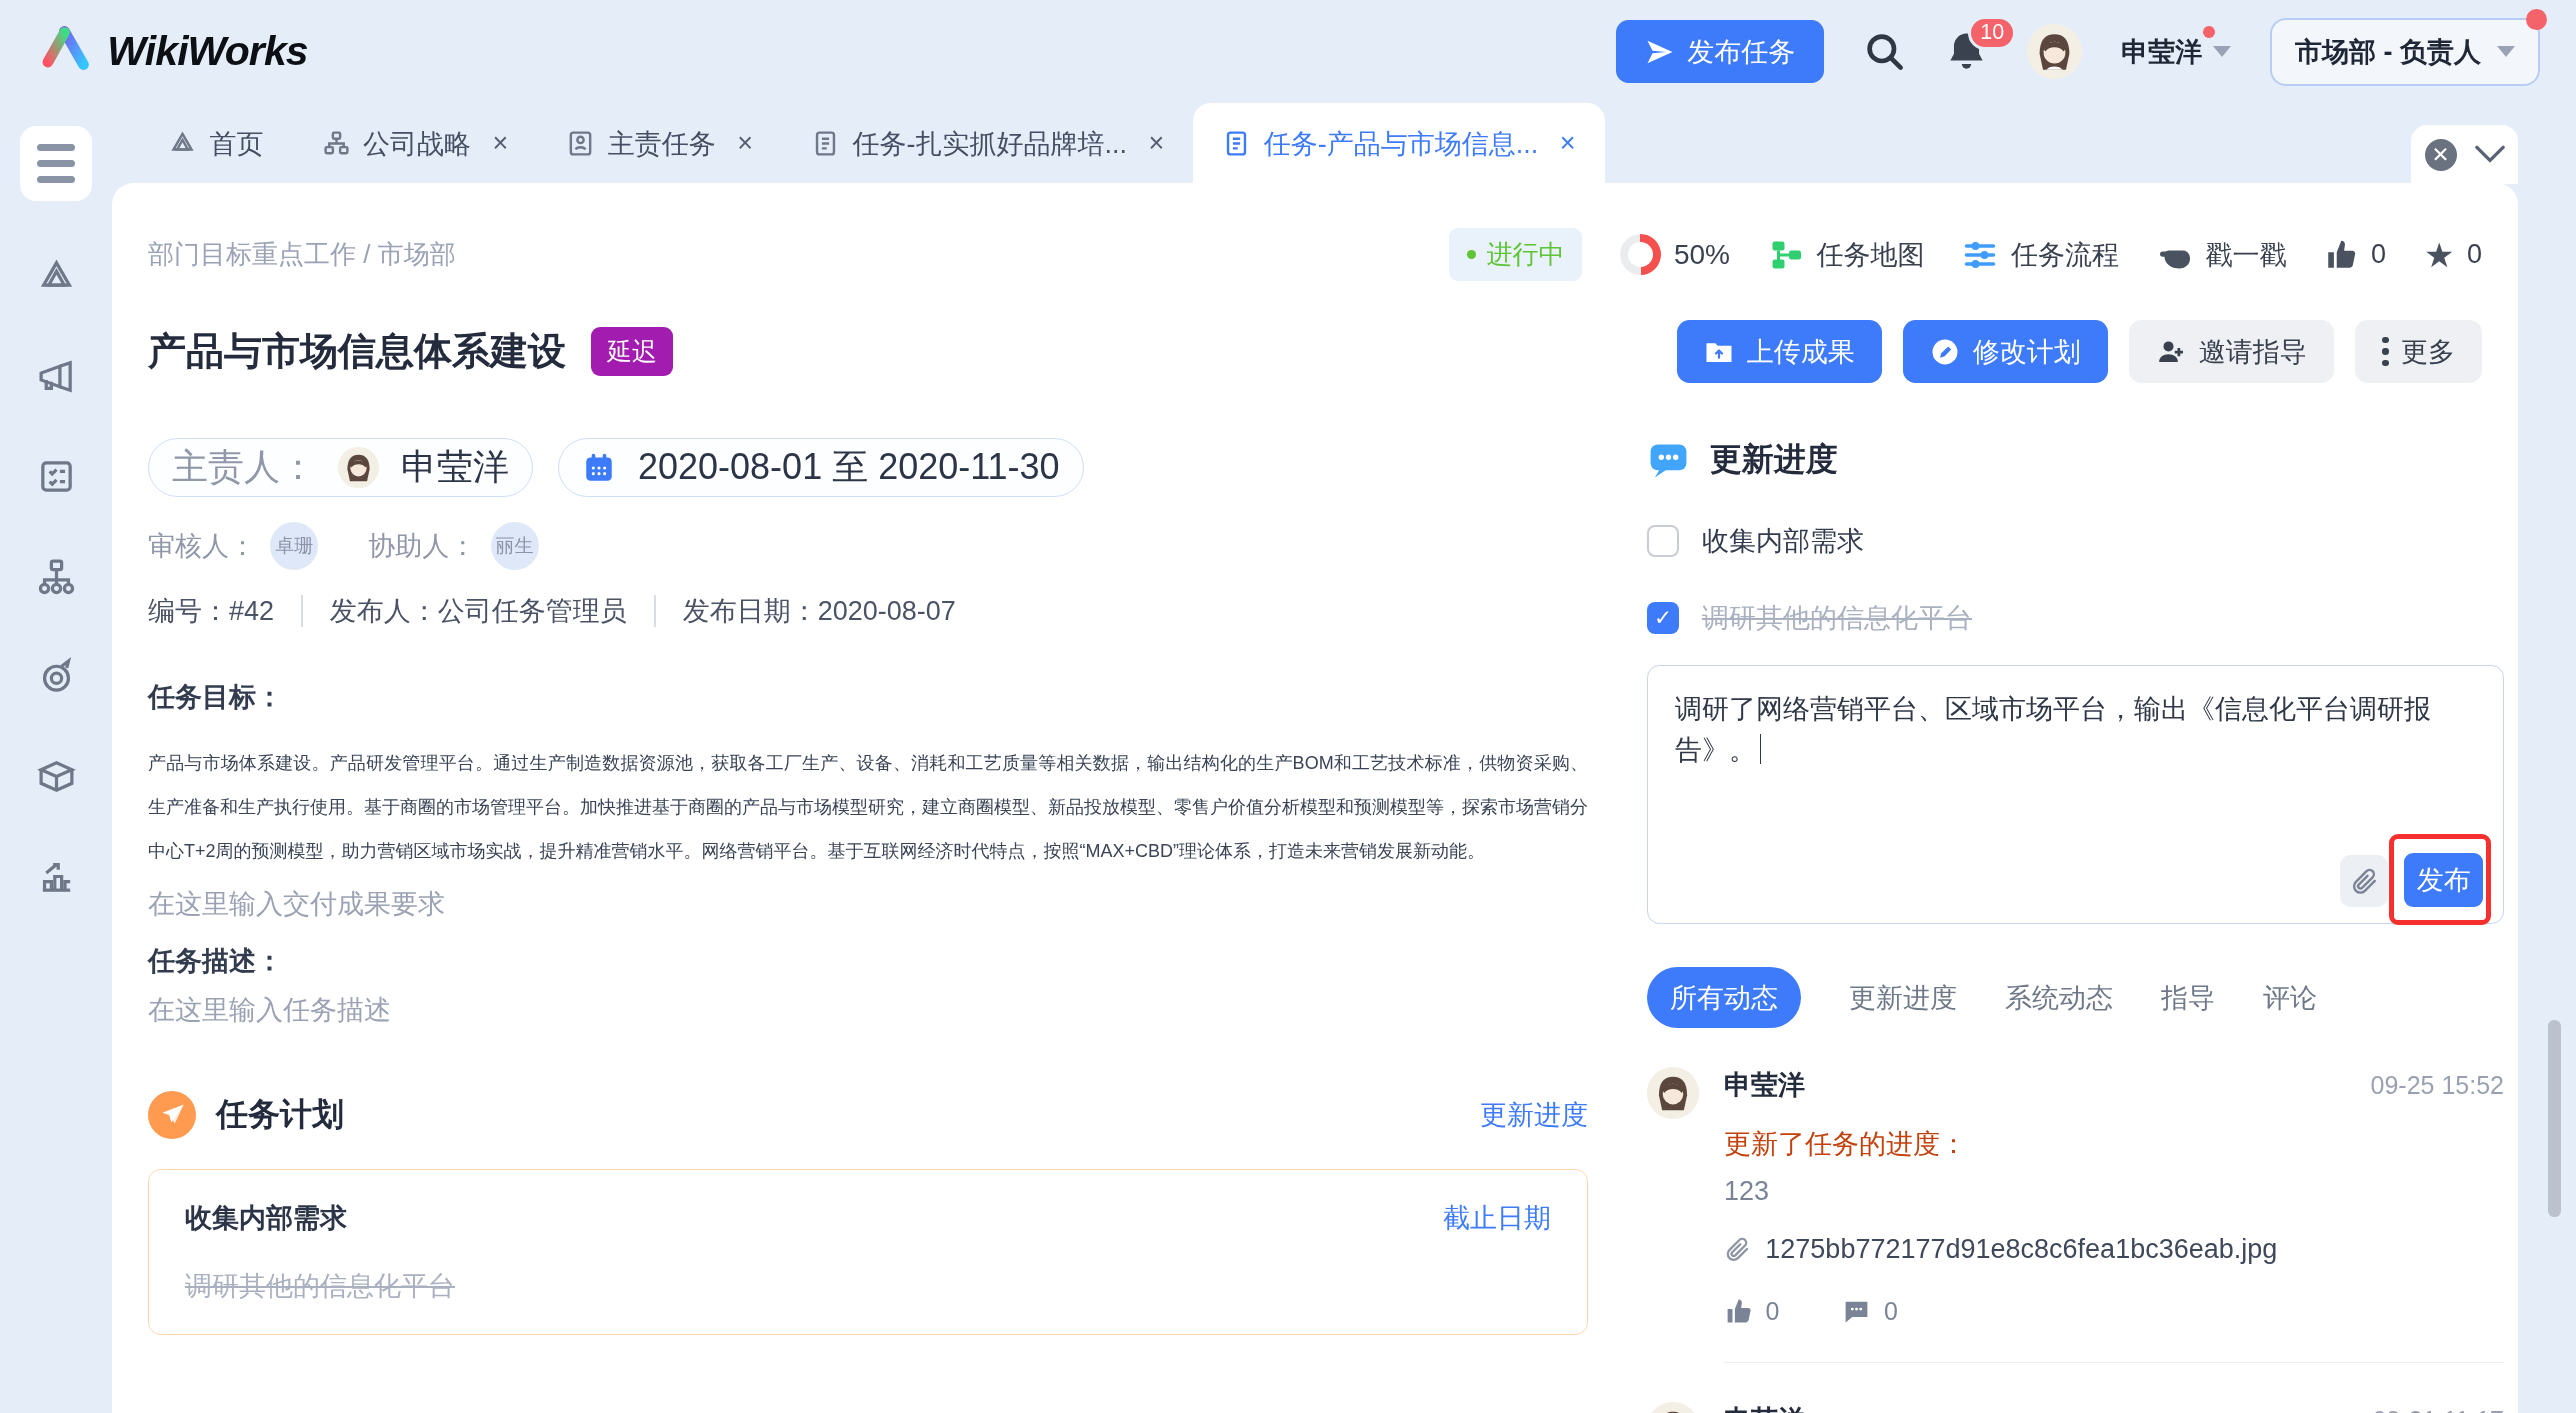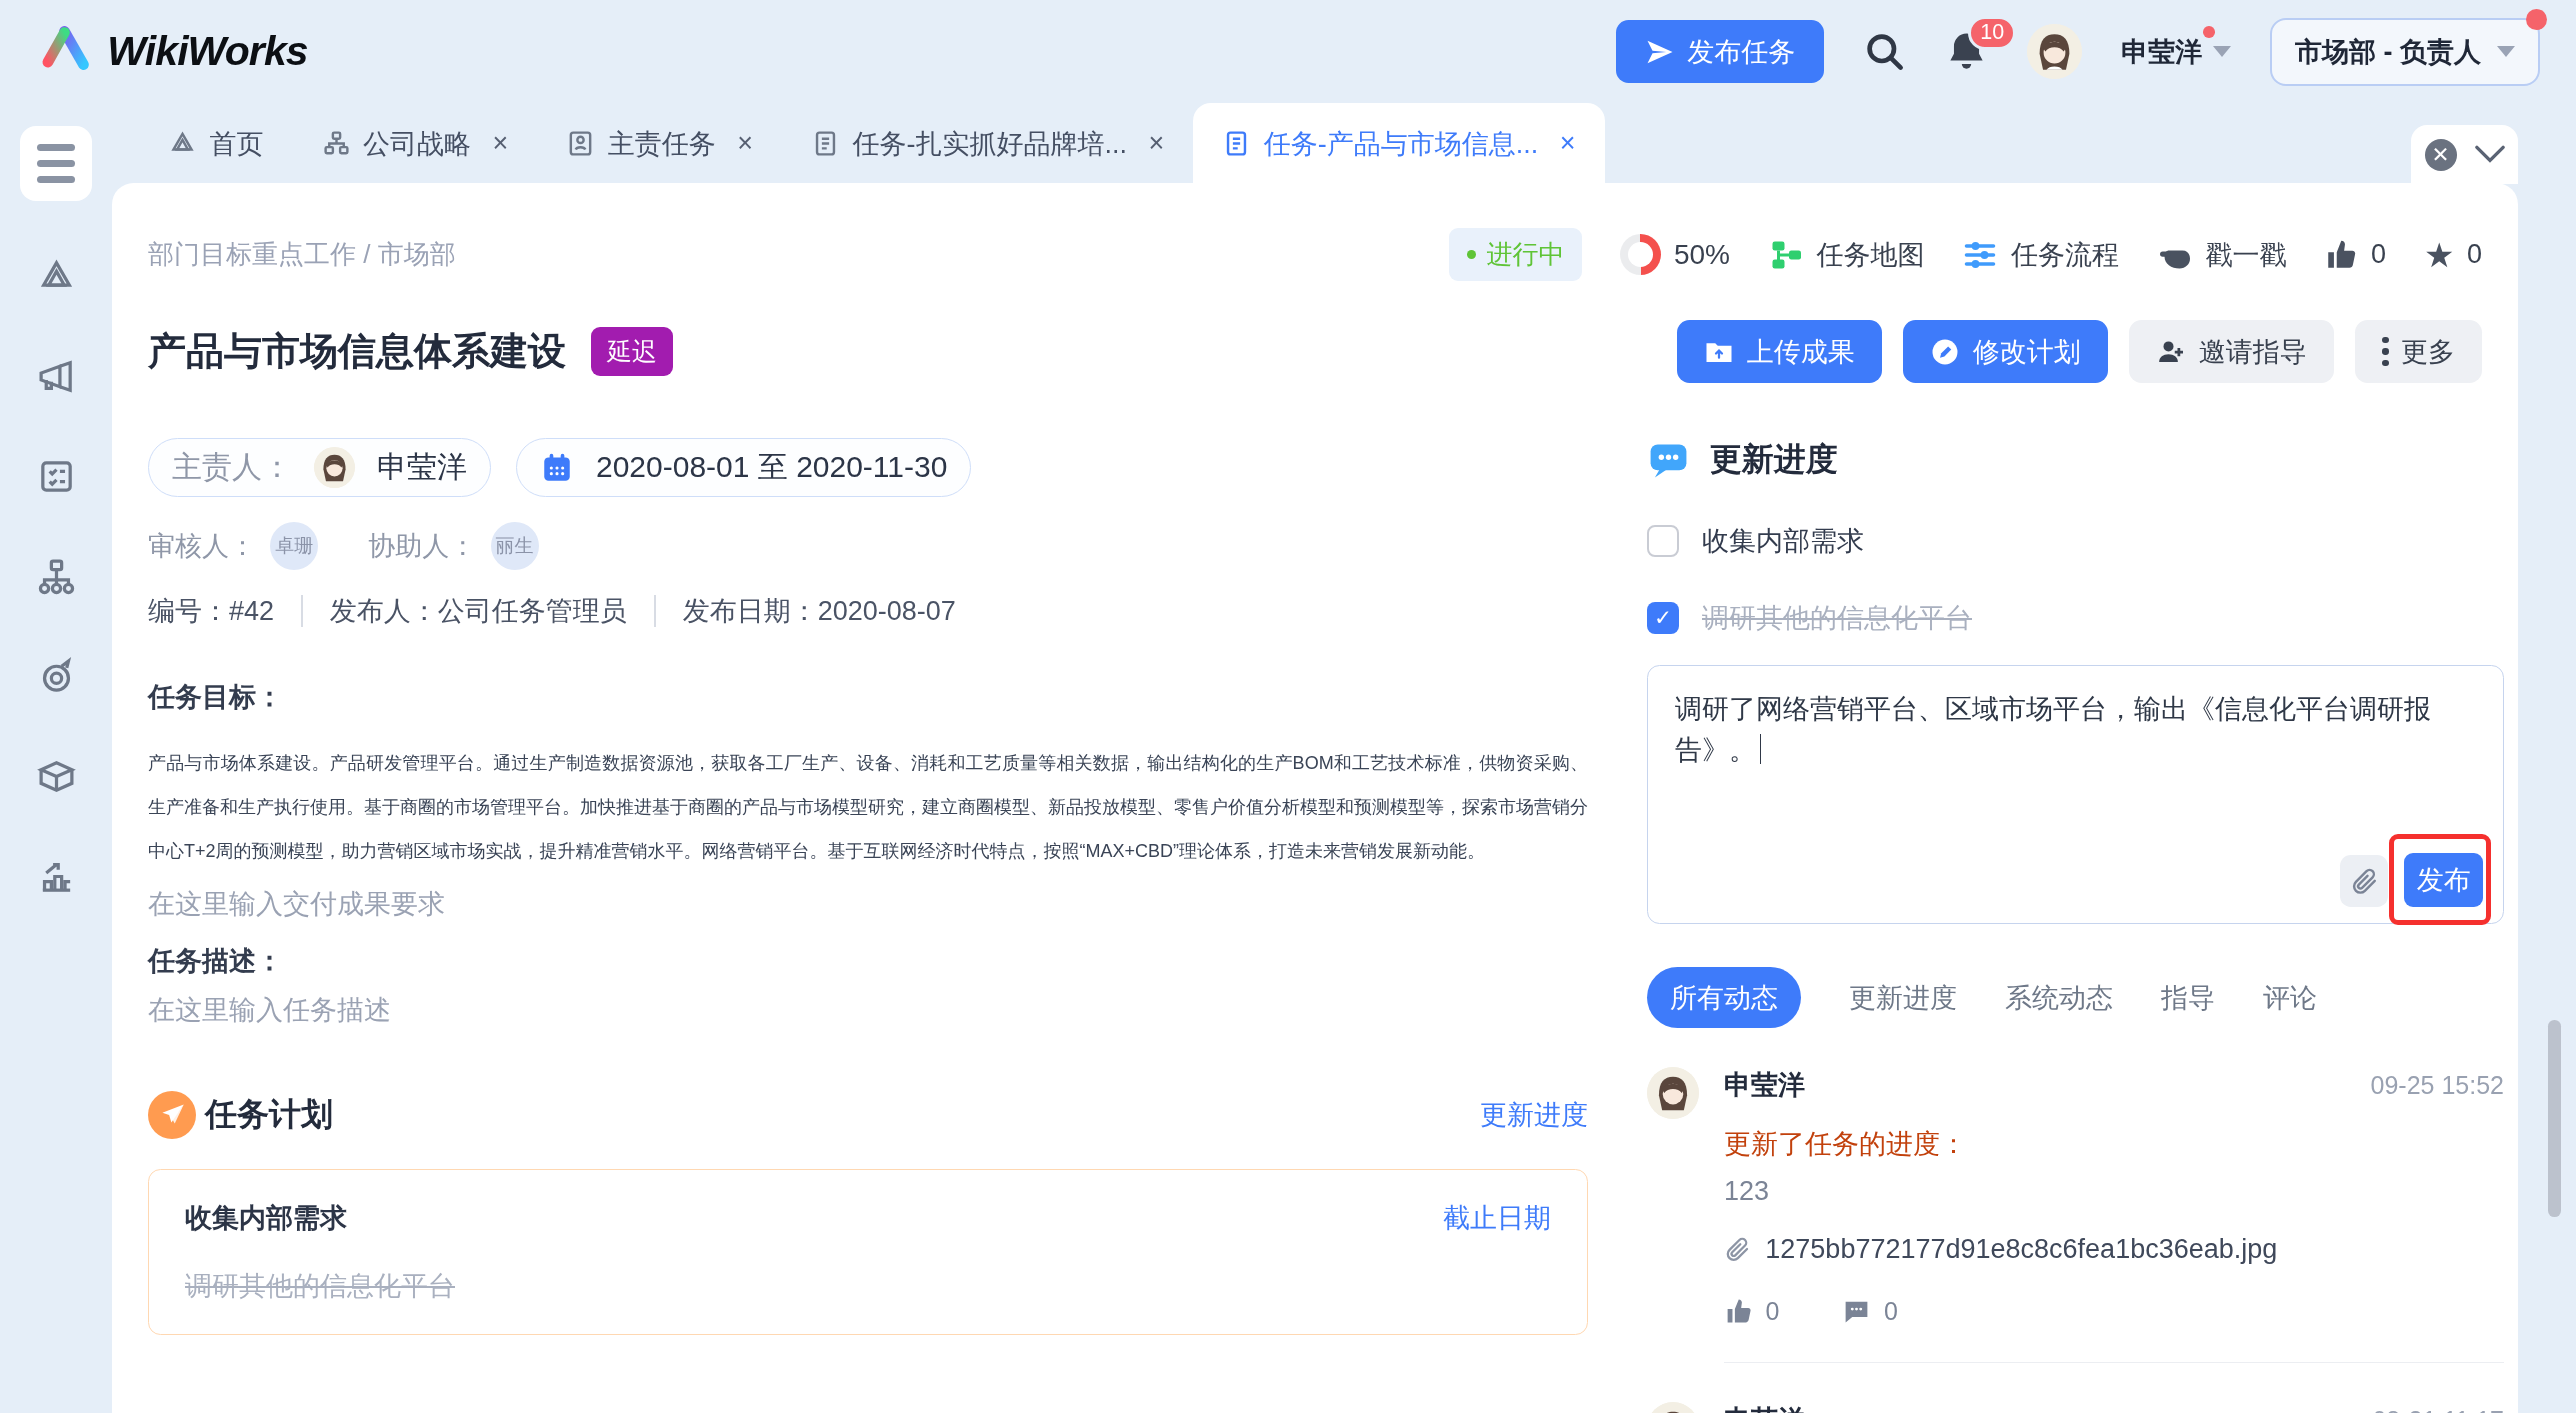--- a/index.html
+++ b/index.html
@@ -78,35 +78,35 @@
   .kebab{display:flex;flex-direction:column;gap:5.4px;}
   .kebab i{width:6.3px;height:6.3px;border-radius:50%;background:#39414f;}
 
   .panel-body{display:flex;align-items:flex-start;}
   .col-left{width:1440px;flex:none;}
   .col-right{margin-left:59px;width:857px;flex:none;}
 
   
   .meta-row{display:flex;align-items:center;gap:25px;margin-top:55px;}
   .pill{display:flex;align-items:center;gap:22px;height:57px;padding:0 23px;border:1.8px solid #cfdef9;
-        border-radius:29.5px;background:#fdfeff;font-size:30px;color:#2c3547;}
+        border-radius:29.5px;background:#fdfeff;font-size:36px;color:#2c3547;}
   .pill .lbl{color:#8f97a8;}
   .people-row{display:flex;align-items:center;gap:50px;margin-top:25px;font-size:27px;color:#8f97a8;}
   .person{display:flex;align-items:center;gap:14.3px;}
   .mini-avatar{width:48px;height:48px;border-radius:50%;background:#dfe8f8;color:#8b93a8;font-size:19px;
                display:flex;align-items:center;justify-content:center;overflow:hidden;}
   .id-row{display:flex;align-items:center;margin-top:23px;font-size:27px;color:#4a5365;}
   .id-sep{width:1.8px;height:32px;background:#d8dce4;margin:0 27px;}
   .sec-label{margin-top:50px;font-size:27px;font-weight:700;color:#333c4e;}
   .goal-text{margin-top:26px;font-size:18px;line-height:44px;color:#3a4456;text-align:justify;}
   .placeholder-text{margin-top:12.5px;font-size:27px;color:#9aa2b3;}
   .tight{margin-top:21.5px;}
 
   .plan-header{display:flex;align-items:center;justify-content:space-between;margin-top:63px;}
-  .plan-title{display:flex;align-items:center;gap:9px;}
+  .plan-title{display:flex;align-items:center;gap:20px;}
   .plan-icon{width:48px;height:48px;border-radius:50%;background:#ff9b50;display:flex;align-items:center;justify-content:center;}
   .plan-title h2{margin:0;font-size:32px;font-weight:800;color:#232b3c;}
   .link{font-size:27px;color:#3e7bfa;cursor:pointer;text-decoration:none;}
   .plan-card{margin-top:30px;border:1.8px solid #ffd8b2;border-radius:12.5px;overflow:hidden;}
   .plan-row1{display:flex;align-items:center;justify-content:space-between;padding:30px 36px 0;}
   .plan-item1{font-size:27px;font-weight:700;color:#2c3547;}
   .plan-item2{padding:32px 36px 30px;font-size:27px;color:#a9b0bf;text-decoration:line-through;}
 
   
   .rc-title{display:flex;align-items:center;gap:19.7px;margin-top:55px;}

